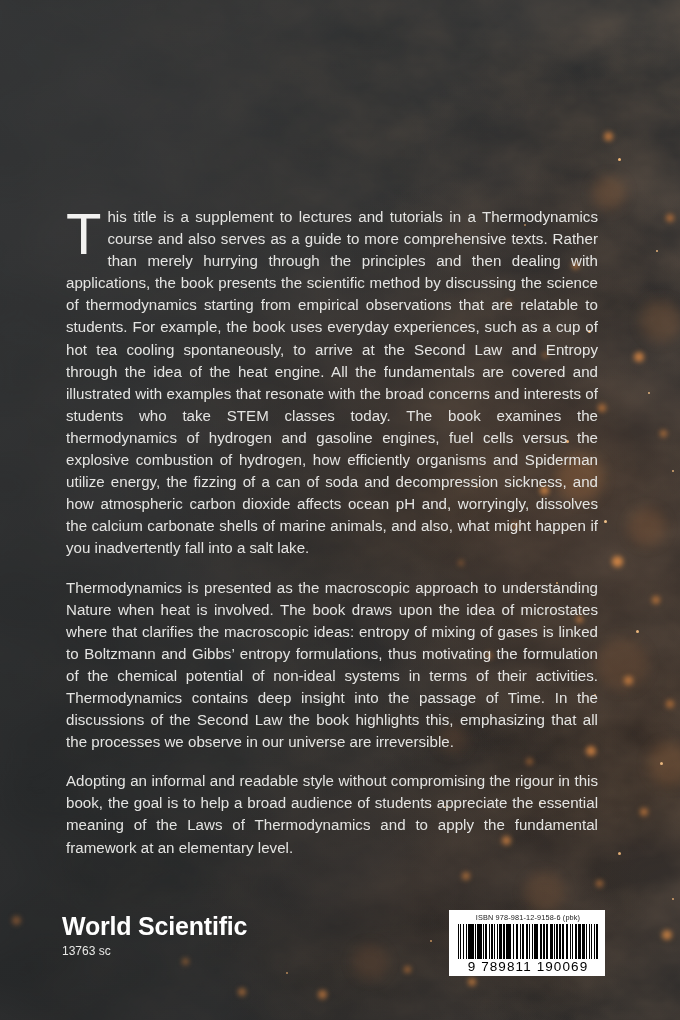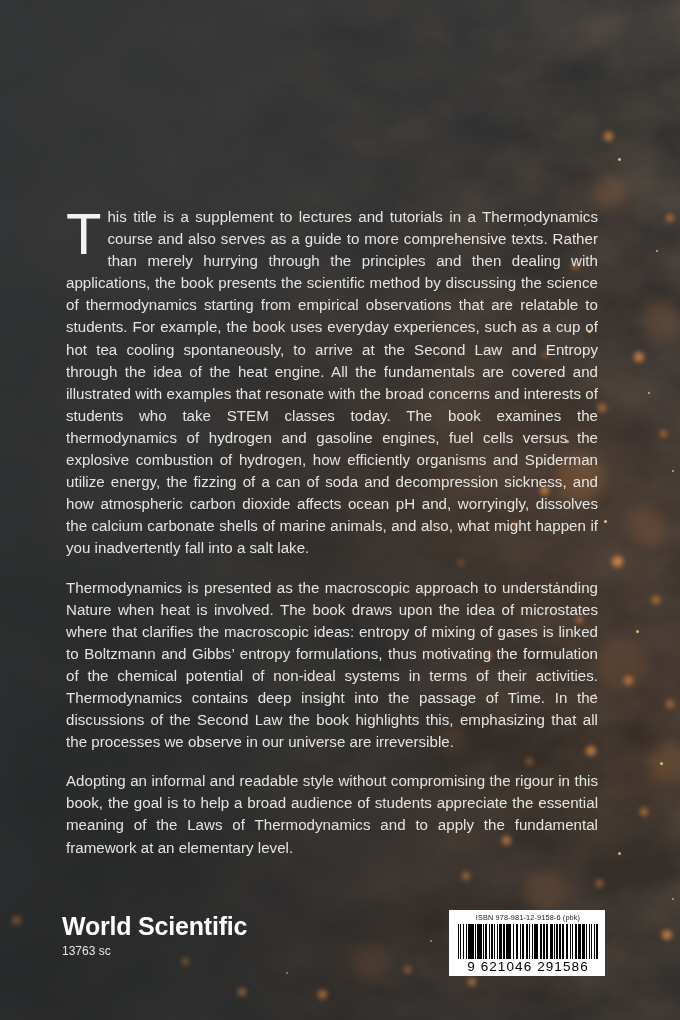--- a/index.html
+++ b/index.html
@@ -403,17 +403,17 @@
           <span style="width: 2px; background: rgb(0, 0, 0); align-self: stretch; margin-bottom: 0px;"></span>
           <span style="width: 1px; background: transparent; align-self: stretch; margin-bottom: 0px;"></span>
           <span style="width: 2px; background: rgb(0, 0, 0); align-self: stretch; margin-bottom: 0px;"></span>
           <span style="width: 2px; background: transparent; align-self: stretch; margin-bottom: 0px;"></span>
           <span style="width: 1px; background: rgb(0, 0, 0); align-self: stretch; margin-bottom: 0px;"></span>
           <span style="width: 1px; background: transparent; align-self: stretch; margin-bottom: 0px;"></span>
           <span style="width: 1px; background: rgb(0, 0, 0); align-self: stretch; margin-bottom: 0px;"></span>
           <span style="width: 1px; background: transparent; align-self: stretch; margin-bottom: 0px;"></span>
           <span style="width: 1px; background: rgb(0, 0, 0); align-self: stretch; margin-bottom: 0px;"></span>
         </div>
-      <div class="barcode-digits">9 621046 291586</div>
+      <div class="barcode-digits">9 789811 190069</div>
     </div>
 
   </div>
 </div>
 
 </body></html>

